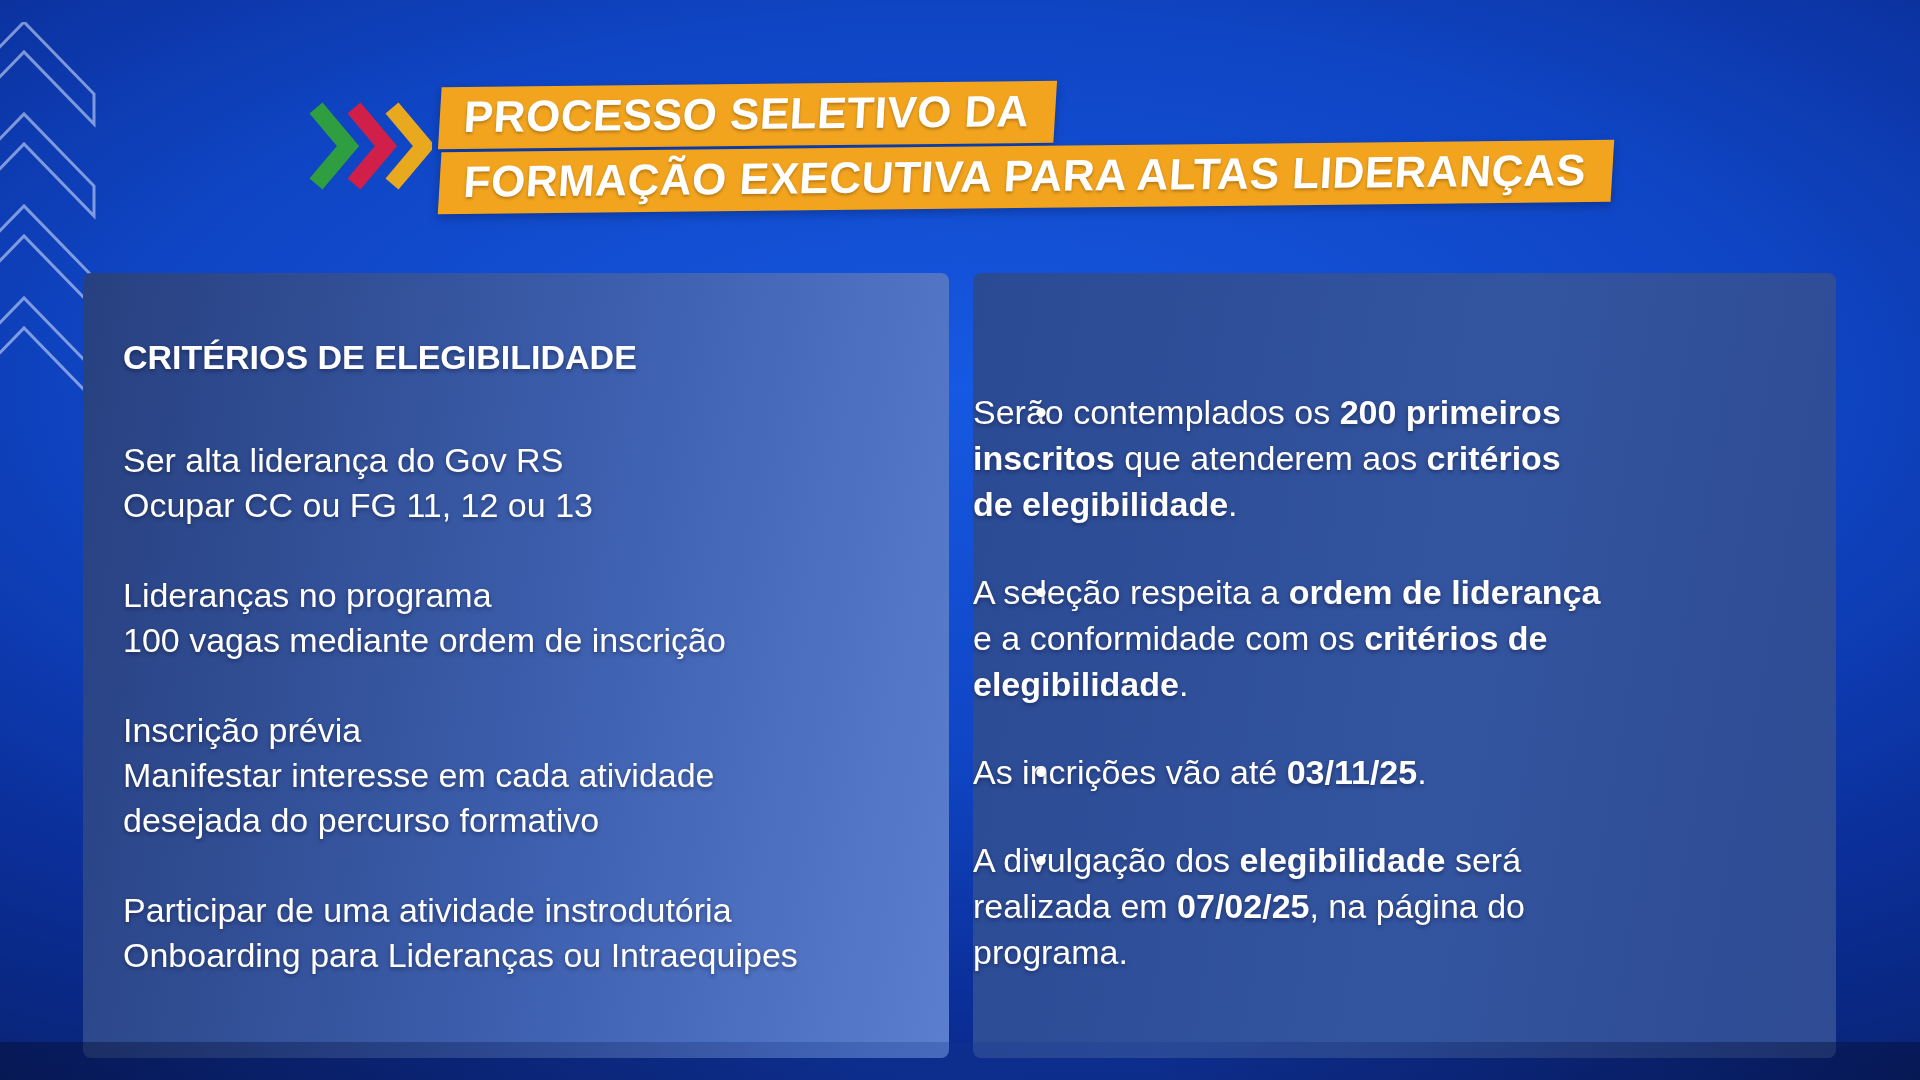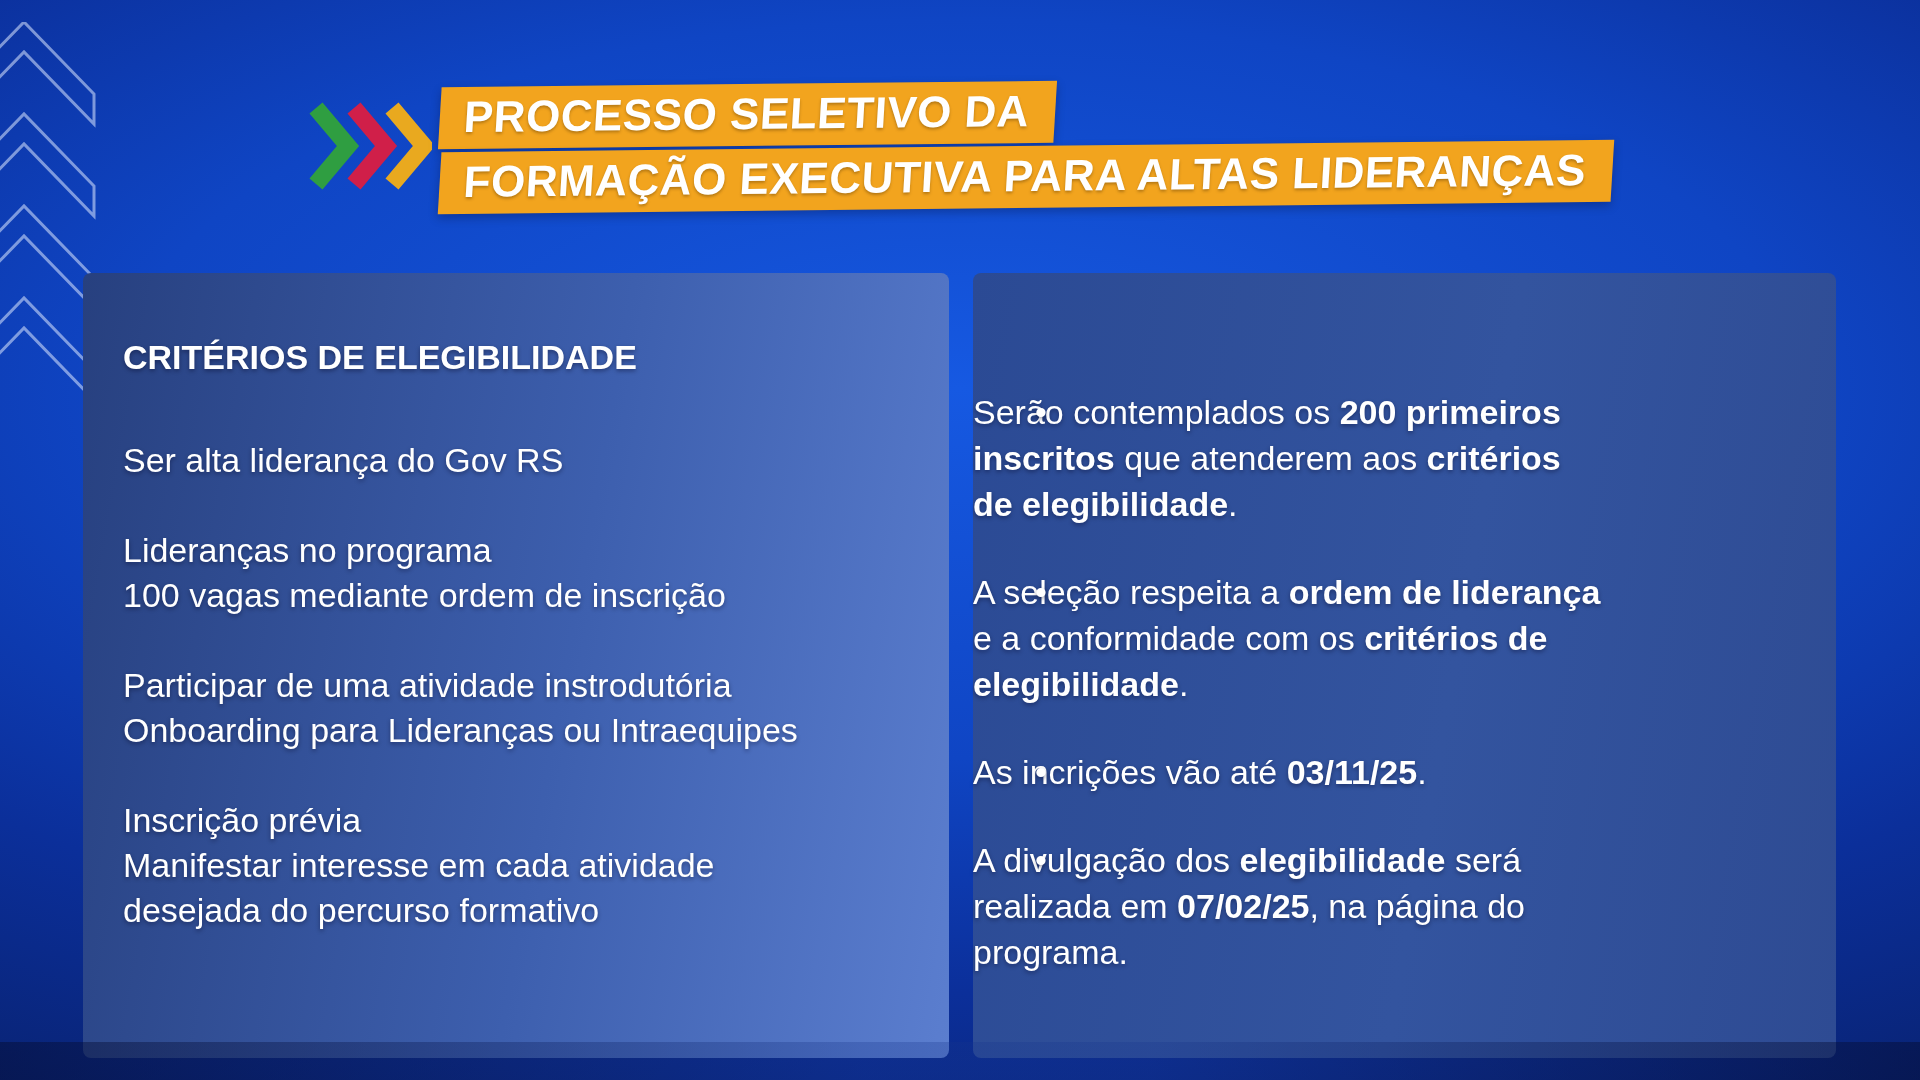--- a/index.html
+++ b/index.html
@@ -79,36 +79,37 @@
   <div class="title-block">
     <div class="row"><span class="hl">PROCESSO SELETIVO DA</span></div>
     <div class="row"><span class="hl">FORMAÇÃO EXECUTIVA PARA ALTAS LIDERANÇAS</span></div>
   </div>
 
   <div class="card card-left">
     <h2>CRITÉRIOS DE ELEGIBILIDADE</h2>
 
     <div class="crit-item">
       <div class="item-title">Ser alta liderança do Gov RS</div>
+      <div class="item-desc">Ocupar CC ou FG 11, 12 ou 13</div>
     </div>
 
     <div class="crit-item">
       <div class="item-title">Lideranças no programa</div>
       <div class="item-desc">100 vagas mediante ordem de inscrição</div>
     </div>
 
     <div class="crit-item">
-      <div class="item-title">Participar de uma atividade instrodutória</div>
-      <div class="item-desc">Onboarding para Lideranças ou Intraequipes</div>
+      <div class="item-title">Inscrição prévia</div>
+      <div class="item-desc">Manifestar interesse em cada atividade
+desejada do percurso formativo</div>
     </div>
 
     <div class="crit-item">
-      <div class="item-title">Inscrição prévia</div>
-      <div class="item-desc">Manifestar interesse em cada atividade
-desejada do percurso formativo</div>
+      <div class="item-title">Participar de uma atividade instrodutória</div>
+      <div class="item-desc">Onboarding para Lideranças ou Intraequipes</div>
     </div>
   </div>
 
   <div class="card card-right">
     <ul class="bullets" id="bullet-list">
         <li>Serão contemplados os <b>200 primeiros
 inscritos</b> que atenderem aos <b>critérios
 de elegibilidade</b>.</li>
         <li>A seleção respeita a <b>ordem de liderança</b>
 e a conformidade com os <b>critérios de

